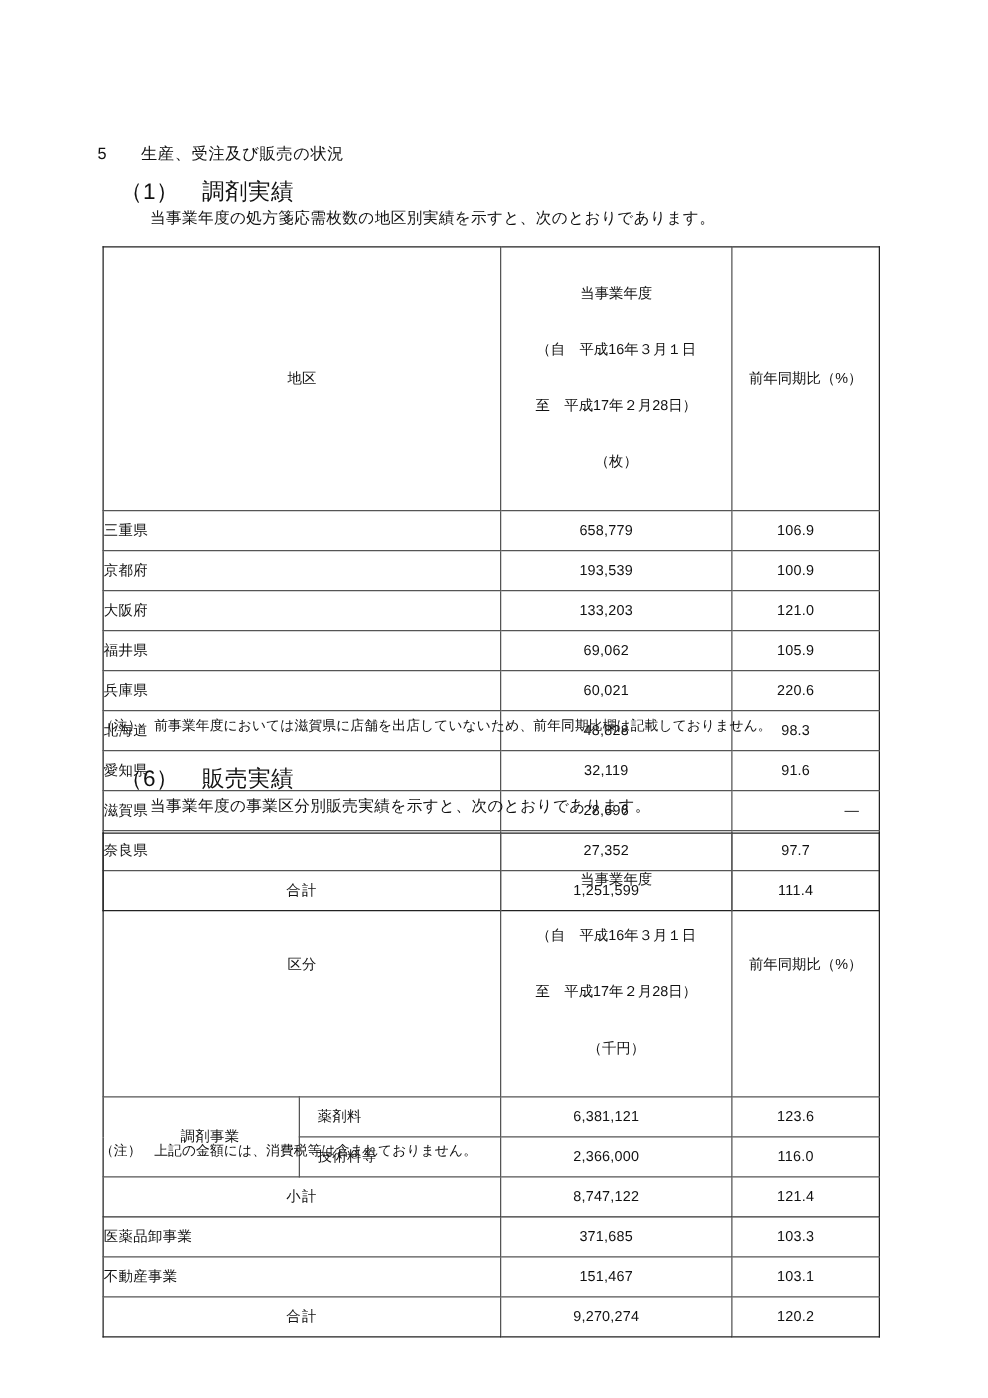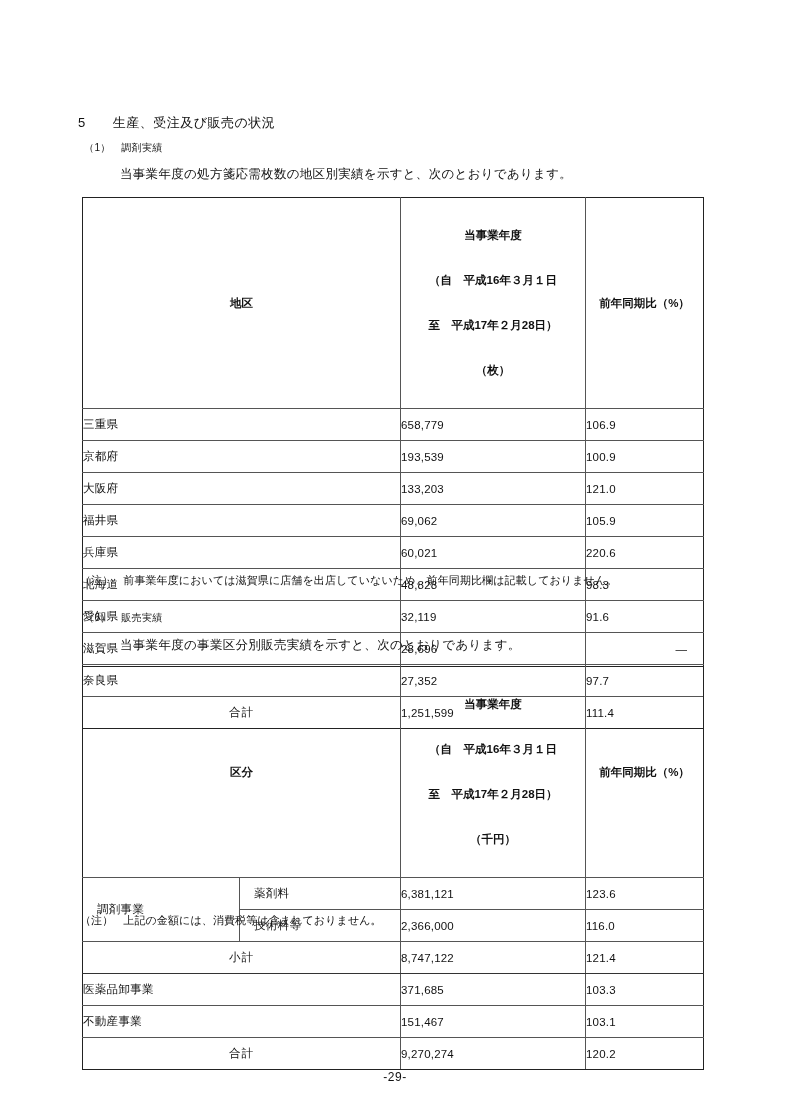--- a/index.html
+++ b/index.html
@@ -26,22 +26,22 @@
   .sec-title {
     position: absolute;
     left: 78px;
     top: 114px;
     font-size: 13px;
     letter-spacing: 0.5px;
     white-space: pre;
   }
   .sub-title {
     position: absolute;
-    left: 84px;
-    font-size: 10px;
+    left: 96px;
+    font-size: 18px;
     letter-spacing: 0.4px;
     white-space: pre;
   }
   .sub-title.s1 { top: 141px; }
   .sub-title.s2 { top: 611px; }
 
   .lead {
     position: absolute;
     left: 120px;
     font-size: 12.5px;
@@ -94,21 +94,20 @@
   .tbl .outer-r { border-right: 1.5px solid #222222; }
 
   .tbl tr.head-row td {
     border-top: 1.5px solid #222222;
     border-bottom: 1px solid #555555;
     height: 62px;
     text-align: center;
     line-height: 15px;
     font-size: 11.5px;
     white-space: pre;
-    font-weight: bold;
   }
   .tbl tr.total-row td {
     border-top: 1.5px solid #333333;
     border-bottom: 1.5px solid #222222;
     margin-top: 14px;
   }
   .tbl tr.subtotal-row td {
     border-top: 1.5px solid #333333;
     border-bottom: 1.5px solid #333333;
   }
@@ -122,32 +121,32 @@
   }
   .tbl td.c-label-center {
     height: 31px;
     text-align: center;
     letter-spacing: 1px;
     white-space: pre;
   }
   .tbl td.c-num {
     height: 31px;
     padding-right: 16px;
-    text-align: left;
+    text-align: center;
     letter-spacing: 0.2px;
     white-space: pre;
   }
   .tbl td.c-dash {
     height: 31px;
     padding-right: 16px;
     text-align: right;
     white-space: pre;
   }
   .tbl td.c-merge {
-    text-align: left;
+    text-align: center;
     padding-left: 14px;
     letter-spacing: 0.3px;
     white-space: pre;
   }
   .tbl td.c-sub {
     height: 31px;
     padding-left: 14px;
     text-align: left;
     letter-spacing: 0.3px;
     white-space: pre;
@@ -293,15 +292,14 @@
       <tr class="total-row">
         <td class="c-label-center outer-l" colspan="2">合計</td>
         <td class="c-num">9,270,274</td>
         <td class="c-num outer-r">120.2</td>
       </tr>
     </tbody>
   </table>
 
   <div class="note n2"><span class="note-mark">（注）</span><span>上記の金額には、消費税等は含まれておりません。</span></div>
 
-  <div class="page-number">-29-</div>
 
 </div>
 
 </body></html>

